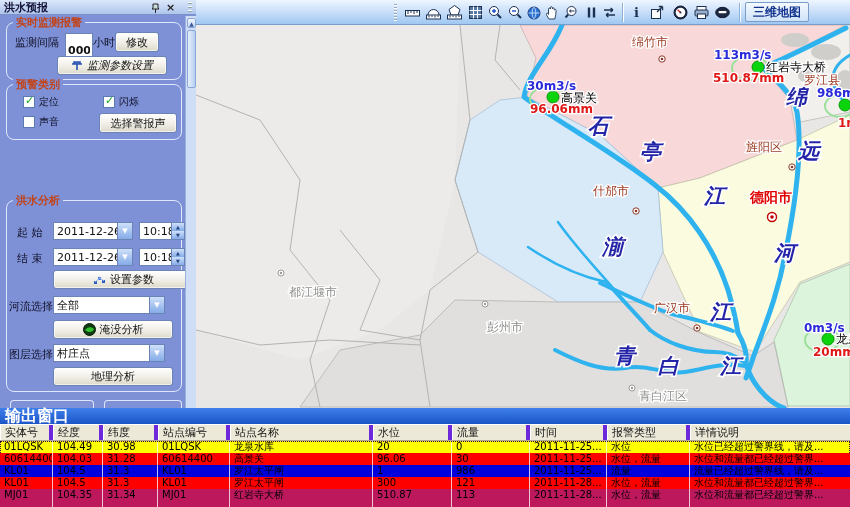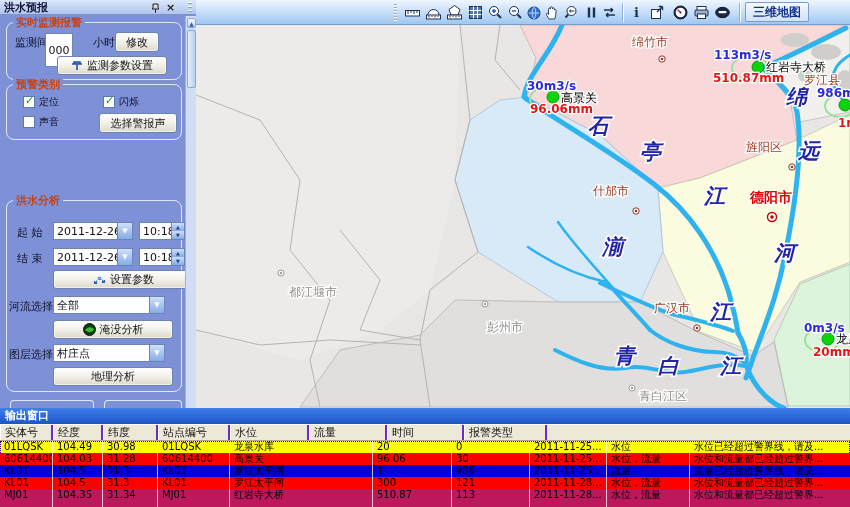--- a/index.html
+++ b/index.html
@@ -48,23 +48,23 @@
     display:flex;align-items:center;justify-content:center;}
   #tb-grip{left:198px;top:4px;height:17px;width:3px;background:repeating-linear-gradient(180deg,#9ab 0 1px,#fff 1px 2px,transparent 2px 3px);position:absolute;}
   .glyph-icon{font-size:13px;color:#1c3050;font-weight:bold;line-height:1;}
 
   
   #map{left:196px;top:25px;width:654px;height:383px;background:#e8e7e5;overflow:hidden;}
 
   
   #output{left:0;top:408px;width:850px;height:99px;background:#fff;}
   #out-title{position:absolute;left:0;top:0;width:850px;height:16px;background:linear-gradient(180deg,#3f80ec,#1b55c6);
-    color:#fff;font-size:11px;font-weight:bold;line-height:16px;padding-left:5px;}
+    color:#fff;font-size:16px;font-weight:bold;line-height:16px;padding-left:5px;}
   #out-head{position:absolute;left:0;top:16px;width:850px;height:17px;background:#ece9d8;border-top:1px solid #fff;border-bottom:1px solid #aca899;display:flex;}
-  .hcell{height:100%;font-size:11px;color:#111;line-height:16px;padding-left:5px;border-right:2px solid #6d28d9;box-shadow:inset 1px 0 0 #fff;white-space:nowrap;overflow:hidden;}
+  .hcell{height:100%;font-size:11px;color:#111;line-height:16px;padding-left:5px;border-right:4px solid #6d28d9;box-shadow:inset 1px 0 0 #fff;white-space:nowrap;overflow:hidden;}
   .trow{position:absolute;left:0;width:850px;height:20px;display:flex;border-bottom:1px solid #fff;}
   .tcell{height:100%;font-size:10px;line-height:11px;color:#000;padding-left:4px;border-right:1px solid rgba(255,255,255,.75);white-space:nowrap;overflow:hidden;}
   .focusrow{outline:1px dotted #404;outline-offset:-1px;}
 </style>
 </head>
 <body>
 
 <div id="app">
 
   <div id="sidebar" class="abs">
@@ -75,26 +75,26 @@
             <path d="M2 1h5v4l1 1H1l1-1zM4.5 6v4" stroke="#222" fill="#cdd" stroke-width="1"></path>
           </svg>
       </span>
       <span class="sb-sys" style="left:164px;">×</span>
       <span class="grip" style="left:188px;top:2px;height:12px;"></span>
     </div>
 
     <div class="group" style="left:6px;top:22px;width:176px;height:58px;">
       <span class="legend">实时监测报警</span>
       <span class="lbl" style="left:8px;top:13px;">监测间隔</span>
-      <input class="xpinput" style="left: 38px; top: 10px; width: 28px; height: 34px;" value="000">
+      <input class="xpinput" style="left: 58px; top: 10px; width: 28px; height: 34px; font-weight: bold;" value="000">
       <span class="lbl" style="left:86px;top:13px;">小时</span>
       <div class="xpbtn" style="left:108px;top:9px;width:44px;height:20px;">
         <span>修改</span>
       </div>
-      <div class="xpbtn" style="left:50px;top:33px;width:110px;height:19px;">
+      <div class="xpbtn" style="left:50px;top:33px;width:110px;height:19px;font-style:italic;">
         <svg class="icn" width="12" height="12" viewBox="0 0 12 12">
             <path d="M1 4h10M6 4v6M3 2h6v2H3z" stroke="#2a52b0" stroke-width="1.6" fill="#6a92e0"></path>
           </svg>
         <span>监测参数设置</span>
       </div>
     </div>
 
     <div class="group" style="left:6px;top:84px;width:176px;height:56px;">
       <span class="legend">预警类别</span>
       <span class="cb-box" style="left:16px;top:11px;">
@@ -419,24 +419,26 @@
 
   <div id="output" class="abs">
     <div id="out-title">
       <span>输出窗口</span>
     </div>
     <div id="out-head">
       <div class="hcell" style="width:53px">实体号</div>
       <div class="hcell" style="width:50px">经度</div>
       <div class="hcell" style="width:55px">纬度</div>
       <div class="hcell" style="width:72px">站点编号</div>
+      <div class="hcell" style="width:143px">站点名称</div>
       <div class="hcell" style="width:79px">水位</div>
       <div class="hcell" style="width:78px">流量</div>
       <div class="hcell" style="width:77px">时间</div>
       <div class="hcell" style="width:83px">报警类型</div>
+      <div class="hcell" style="width:160px;border-right:none">详情说明</div>
     </div>
 
     <div class="trow focusrow" style="top: 33px; background-color: rgb(255, 255, 0);">
       <div class="tcell" style="width:53px">01LQSK</div>
       <div class="tcell" style="width:50px">104.49</div>
       <div class="tcell" style="width:55px">30.98</div>
       <div class="tcell" style="width:72px">01LQSK</div>
       <div class="tcell" style="width:143px">龙泉水库</div>
       <div class="tcell" style="width:79px">20</div>
       <div class="tcell" style="width:78px">0</div>

